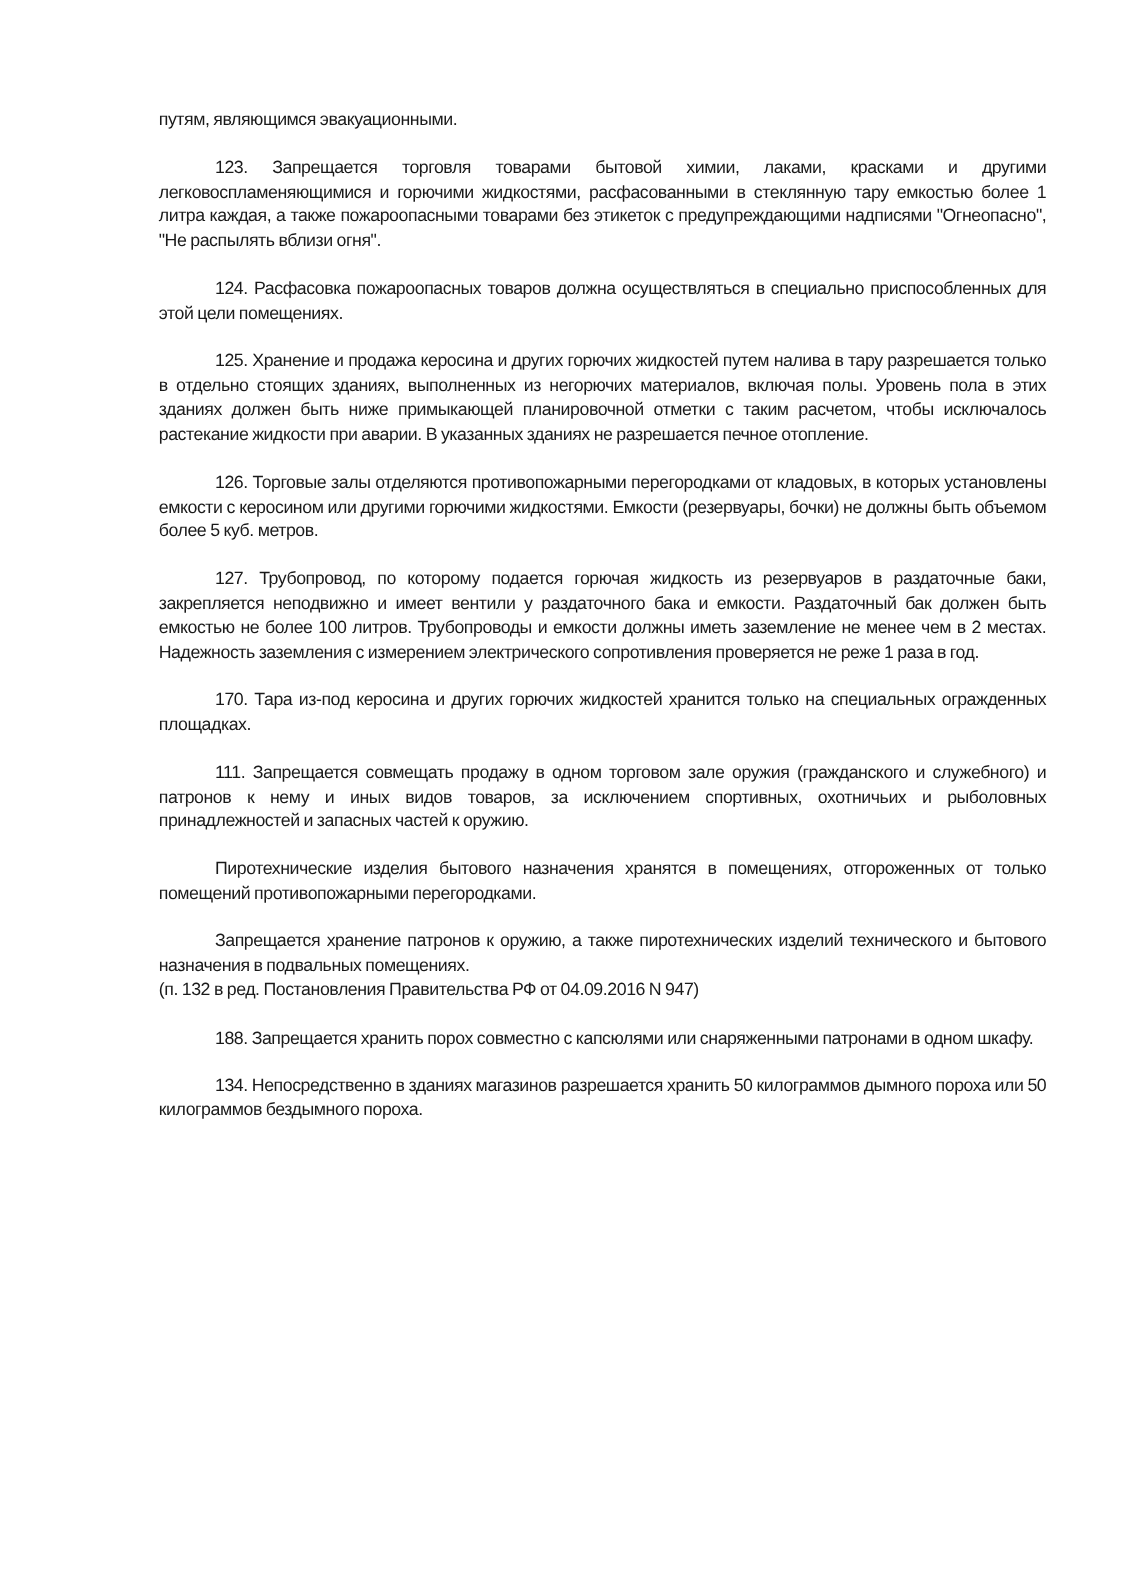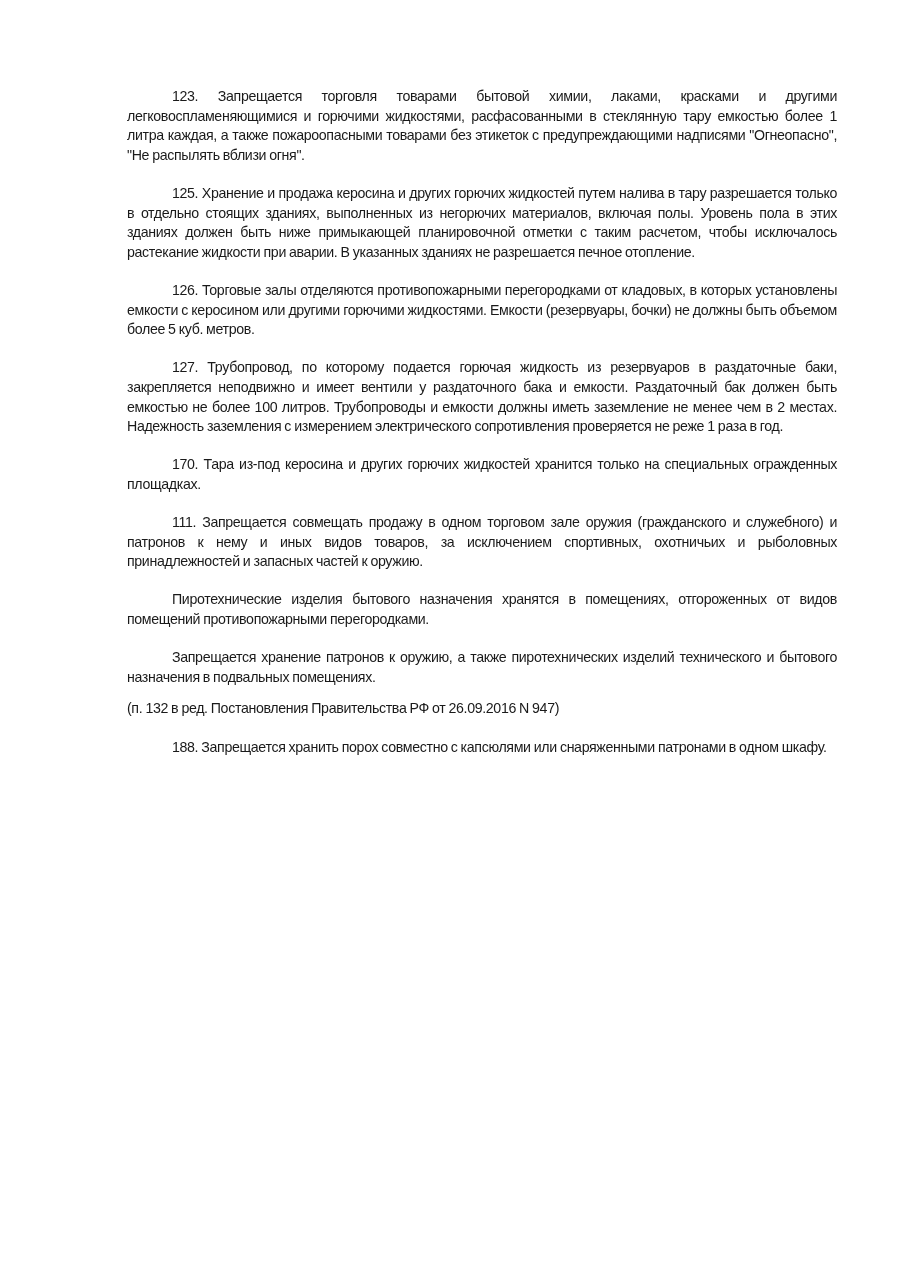--- a/index.html
+++ b/index.html
@@ -27,35 +27,38 @@
     }
     .para {
       margin: 0 0 18.6px 0;
       text-align: justify;
       text-indent: 45px;
     }
     .para.no-indent {
       text-indent: 0;
     }
     .para.tight {
-      margin-bottom: 12px;
+      margin-bottom: 0;
     }
     .note {
       margin: 0 0 18.6px 0;
       text-indent: 0;
       text-align: left;
     }
   </style>
 </head>
 <body>
 
 <div class="page">
+  <p class="para no-indent">путям, являющимся эвакуационными.</p>
   <p class="para">123. Запрещается торговля товарами бытовой химии, лаками, красками и другими легковоспламеняющимися и горючими жидкостями, расфасованными в стеклянную тару емкостью более 1 литра каждая, а также пожароопасными товарами без этикеток с предупреждающими надписями "Огнеопасно", "Не распылять вблизи огня".</p>
+  <p class="para">124. Расфасовка пожароопасных товаров должна осуществляться в специально приспособленных для этой цели помещениях.</p>
   <p class="para">125. Хранение и продажа керосина и других горючих жидкостей путем налива в тару разрешается только в отдельно стоящих зданиях, выполненных из негорючих материалов, включая полы. Уровень пола в этих зданиях должен быть ниже примыкающей планировочной отметки с таким расчетом, чтобы исключалось растекание жидкости при аварии. В указанных зданиях не разрешается печное отопление.</p>
   <p class="para">126. Торговые залы отделяются противопожарными перегородками от кладовых, в которых установлены емкости с керосином или другими горючими жидкостями. Емкости (резервуары, бочки) не должны быть объемом более 5 куб. метров.</p>
   <p class="para">127. Трубопровод, по которому подается горючая жидкость из резервуаров в раздаточные баки, закрепляется неподвижно и имеет вентили у раздаточного бака и емкости. Раздаточный бак должен быть емкостью не более 100 литров. Трубопроводы и емкости должны иметь заземление не менее чем в 2 местах. Надежность заземления с измерением электрического сопротивления проверяется не реже 1 раза в год.</p>
   <p class="para">170. Тара из-под керосина и других горючих жидкостей хранится только на специальных огражденных площадках.</p>
   <p class="para">111. Запрещается совмещать продажу в одном торговом зале оружия (гражданского и служебного) и патронов к нему и иных видов товаров, за исключением спортивных, охотничьих и рыболовных принадлежностей и запасных частей к оружию.</p>
-  <p class="para">Пиротехнические изделия бытового назначения хранятся в помещениях, отгороженных от видов помещений противопожарными перегородками.</p>
+  <p class="para">Пиротехнические изделия бытового назначения хранятся в помещениях, отгороженных от только помещений противопожарными перегородками.</p>
   <p class="para tight">Запрещается хранение патронов к оружию, а также пиротехнических изделий технического и бытового назначения в подвальных помещениях.</p>
-  <p class="note">(п. 132 в ред. Постановления Правительства РФ от 26.09.2016 N 947)</p>
+  <p class="note">(п. 132 в ред. Постановления Правительства РФ от 04.09.2016 N 947)</p>
   <p class="para">188. Запрещается хранить порох совместно с капсюлями или снаряженными патронами в одном шкафу.</p>
+  <p class="para">134. Непосредственно в зданиях магазинов разрешается хранить 50 килограммов дымного пороха или 50 килограммов бездымного пороха.</p>
 </div>
 
 </body></html>

